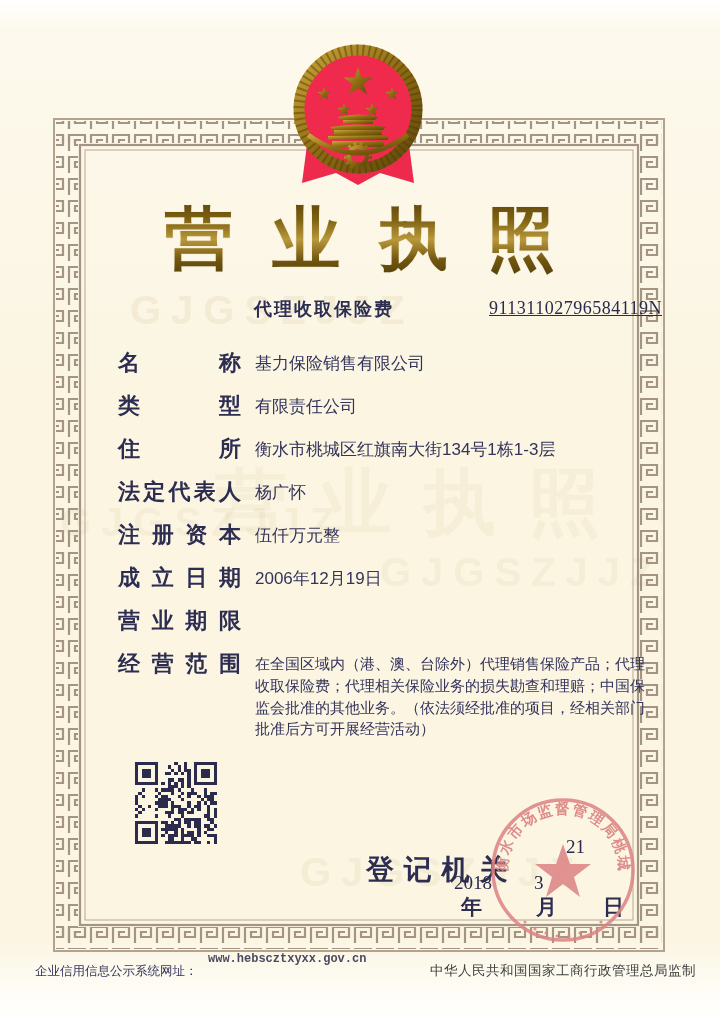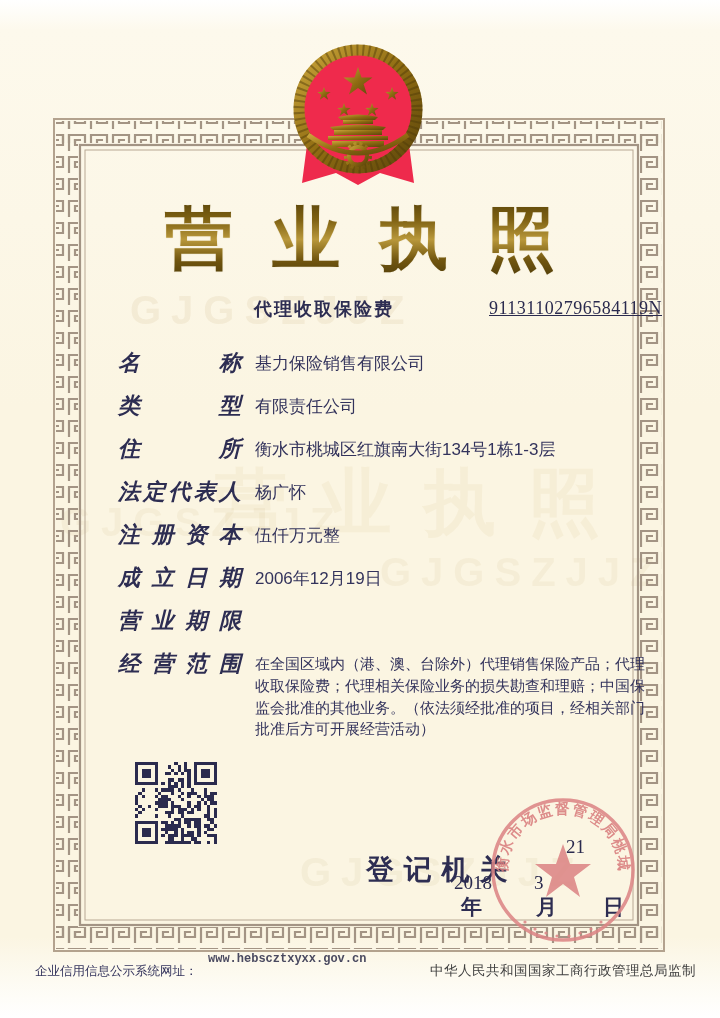--- a/index.html
+++ b/index.html
@@ -56,21 +56,20 @@
   }
 
   
   .fields { position:absolute; left:118px; top:350px; width:545px; }
   .field-row { display:flex; align-items:flex-start; min-height:43px; }
   .field-label {
     width:123px; flex:0 0 123px;
     font-size:22px; font-weight:bold; color:#2d2d52;
     text-align:justify; text-align-last:justify;
     line-height:1.15;
-    font-style:italic;
   }
   .field-value {
     margin-left:14px; width:402px;
     font-size:17px; color:#33335c; line-height:1.3;
     padding-top:3px;
   }
   .field-row.scope .field-value { font-size:15px; line-height:1.45; padding-top:2px; }
 
   
   .qr { position:absolute; left:135px; top:762px; }

